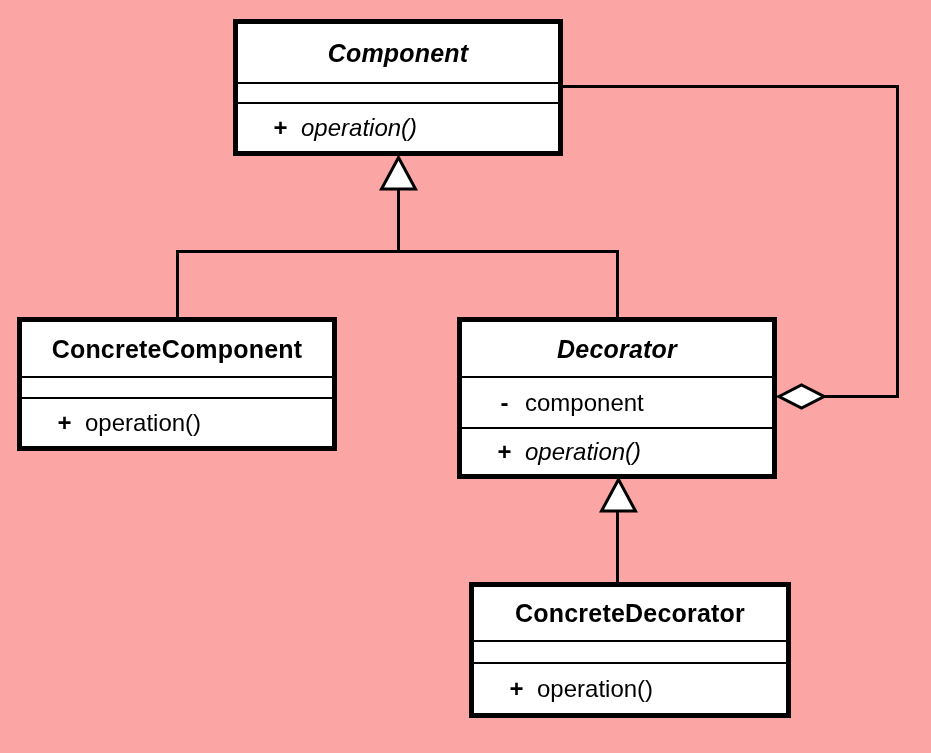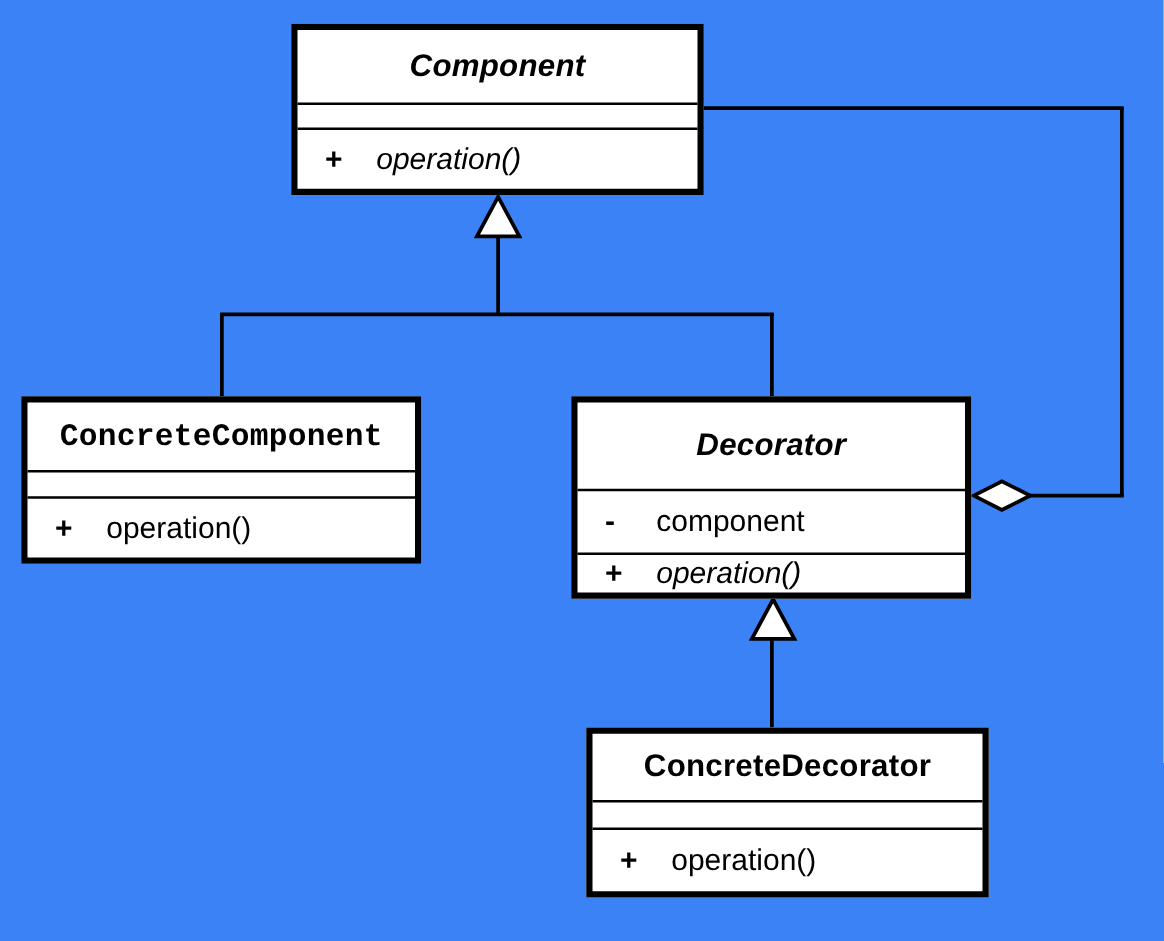--- a/index.html
+++ b/index.html
@@ -5,22 +5,23 @@
   * { margin: 0; padding: 0; box-sizing: border-box; }
   html, body { background: #ffffff; }
   body {
     width: 931px; height: 753px;
     font-family: "Liberation Sans", sans-serif;
     color: #000;
   }
   .canvas {
     position: relative;
     width: 931px; height: 753px;
-    background: #3b82f6;
+    background: #fca5a5;
     overflow: hidden;
+    text-align: center;
   }
   
   .class-box {
     position: absolute;
     background: #ffffff;
     border: 5px solid #000000;
     display: flex;
     flex-direction: column;
   }
   .cb-title {
@@ -83,32 +84,32 @@
     <div class="cb-section" style="height:20px;"></div>
     <div class="cb-section" style="flex:1;">
       <div class="member">
         <span class="vis">+</span>
         <span class="m-italic">operation()</span>
       </div>
     </div>
   </div>
 
   <div class="class-box" style="left:17px; top:317px; width:320px; height:134px;">
-    <div class="cb-title" style="height:54px;font-family:Liberation Mono, monospace;">ConcreteComponent</div>
+    <div class="cb-title" style="height:54px;">ConcreteComponent</div>
     <div class="cb-section" style="height:21px;"></div>
     <div class="cb-section" style="flex:1;">
       <div class="member">
         <span class="vis">+</span>
         <span>operation()</span>
       </div>
     </div>
   </div>
 
   <div class="class-box abstract" style="left:457px; top:317px; width:320px; height:162px;">
-    <div class="cb-title" style="height:69px;">Decorator</div>
+    <div class="cb-title" style="height:54px;">Decorator</div>
     <div class="cb-section" style="height:51px;">
       <div class="member">
         <span class="vis">-</span>
         <span>component</span>
       </div>
     </div>
     <div class="cb-section" style="flex:1;">
       <div class="member">
         <span class="vis">+</span>
         <span class="m-italic">operation()</span>

